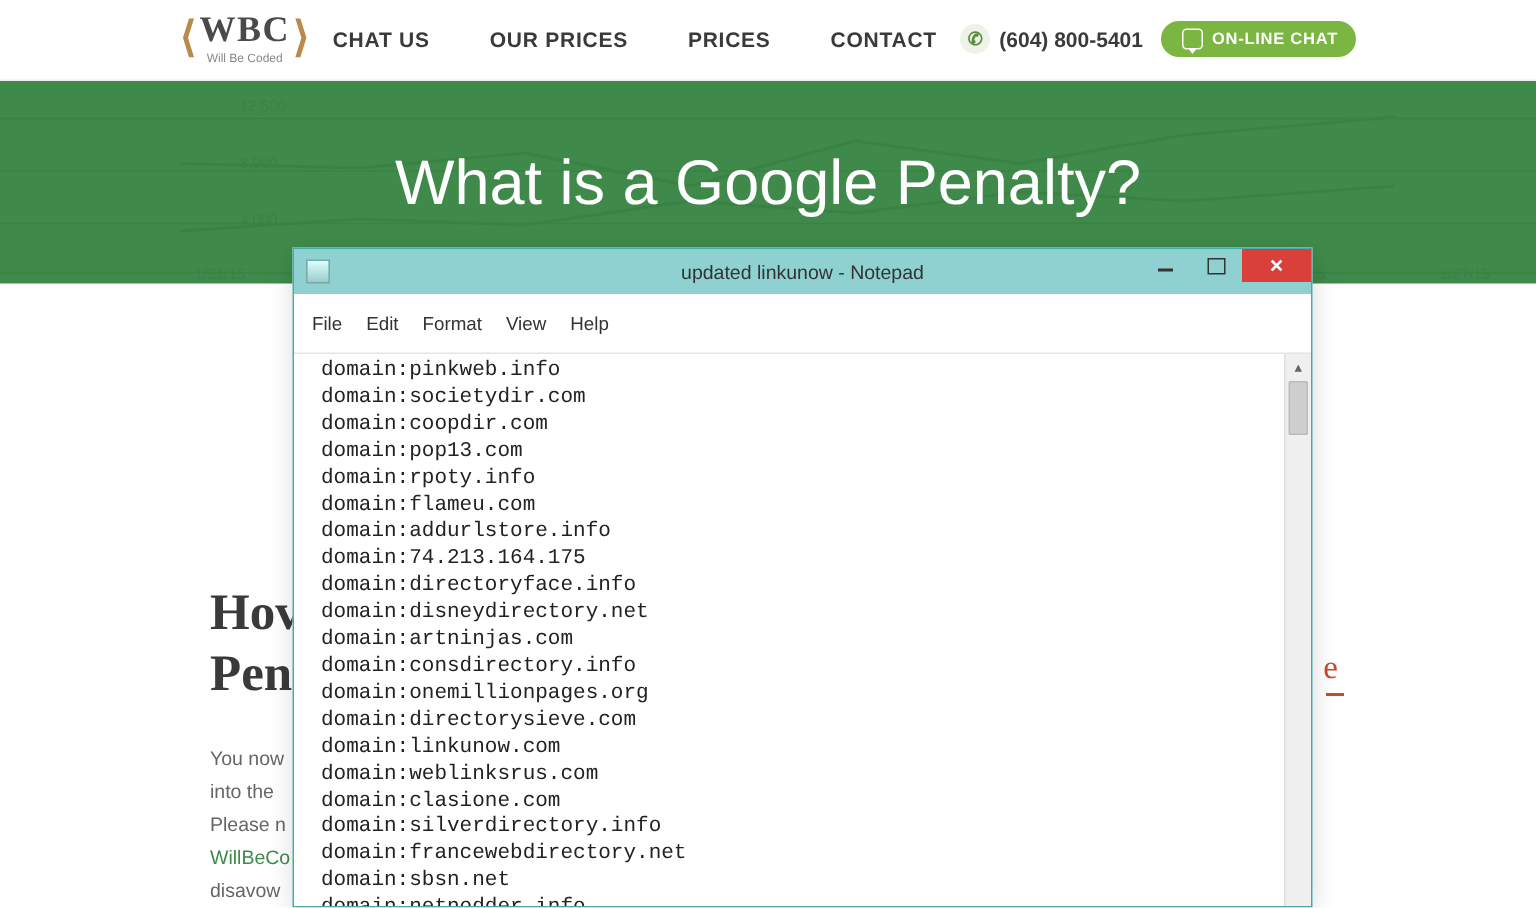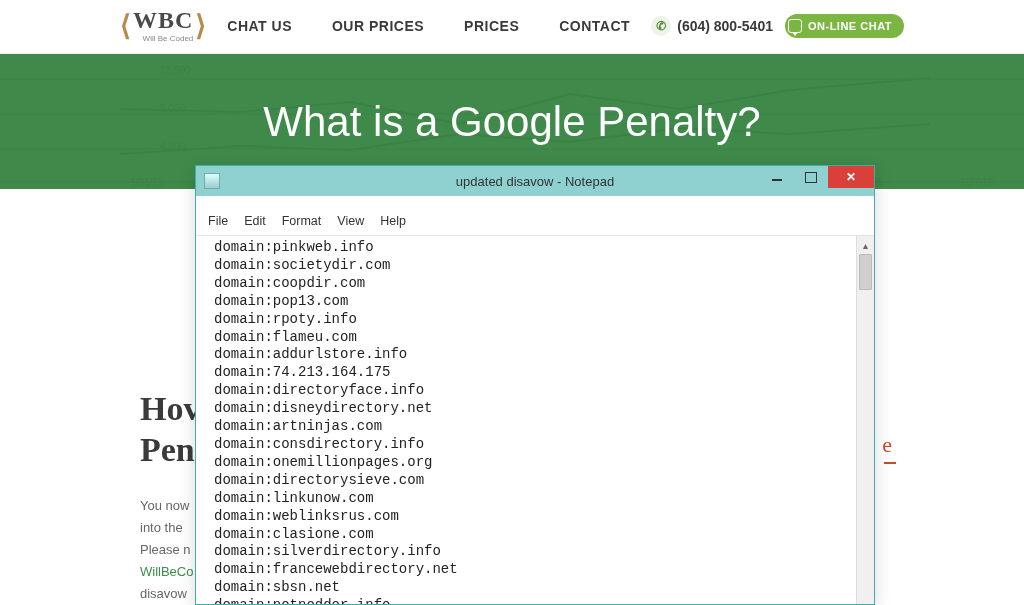--- a/index.html
+++ b/index.html
@@ -3,28 +3,28 @@
 <meta charset="utf-8">
 <style>
   * { margin: 0; padding: 0; box-sizing: border-box; }
   body { font-family: -apple-system, BlinkMacSystemFont, "Segoe UI", Arial, sans-serif; background: #fff; width: 1024px; height: 605px; overflow: hidden; position: relative; }
 
   
   .topbar { display: flex; align-items: center; justify-content: space-between; padding: 8px 120px 10px 120px; border-bottom: 1px solid #eee; background:#fff; }
   .logo-wrap { display:flex; align-items:center; gap:2px; }
   .logo-text { font-family: Georgia, 'Times New Roman', serif; font-size: 24px; font-weight: bold; color:#4a4a4a; letter-spacing:1px; line-height:1; }
   .logo-sub { font-size:8px; color:#888; text-align:center; margin-top:2px; }
-  .logo-col { display:flex; flex-direction:column; align-items:flex-end; }
+  .logo-col { display:flex; flex-direction:column; align-items:center; }
   .angle { font-family: Georgia, serif; font-size: 28px; font-weight: bold; color: #b88b4a; line-height: 1; }
   .nav { display:flex; gap:40px; }
   .nav a { text-decoration:none; color:#3a3a3a; font-size:14px; font-weight:600; letter-spacing:0.5px; }
   .top-right { display:flex; align-items:center; gap:12px; }
   .phone { display:flex; align-items:center; gap:6px; color:#3a3a3a; font-size:14px; font-weight:600; }
   .phone-icon { width:20px; height:20px; border-radius:50%; background:#eef3e9; display:flex; align-items:center; justify-content:center; font-size:12px; color:#5a8a3a; }
-  .chat-btn { background:#7bb642; color:#fff; border-radius:14px; padding:5px 12px 5px 3px; font-size:11px; font-weight:700; letter-spacing:0.5px; display:flex; align-items:center; gap:6px; }
+  .chat-btn { background:#7bb642; color:#fff; border-radius:14px; padding:5px 12px 5px 14px; font-size:11px; font-weight:700; letter-spacing:0.5px; display:flex; align-items:center; gap:6px; }
   .chat-ic { width:14px; height:14px; border:1.5px solid #fff; border-radius:3px; position:relative; }
   .chat-ic::after{content:""; position:absolute; bottom:-4px; left:3px; width:0;height:0;border-left:3px solid transparent;border-right:3px solid transparent;border-top:4px solid #fff;}
 
   
   .banner { position:relative; height:135px; background:#3f8a4a; overflow:hidden; display:flex; align-items:center; justify-content:center; }
   .banner-title { font-family: Liberation Sans, sans-serif; color:#fff; font-size:42px; font-weight:400; position:relative; z-index:2; }
   .banner svg { position:absolute; left:0; top:0; width:100%; height:100%; opacity:0.25; }
 
   
   .page-body { padding: 200px 120px 0 140px; }
@@ -39,21 +39,21 @@
   .np-titlebar { height:30px; background:#8fd1d1; display:flex; align-items:center; position:relative; }
   .np-appicon { width:16px; height:16px; margin:0 8px; background:linear-gradient(#dff,#9cc); border:1px solid #7aa; }
   .np-title { position:absolute; left:0; right:0; text-align:center; font-size:13px; color:#333; pointer-events:none; }
   .np-controls { position:absolute; right:0; top:0; display:flex; height:24px; }
   .np-btn { width:34px; height:22px; display:flex; align-items:center; justify-content:center; font-size:13px; color:#333; }
   .np-btn.min::before{content:""; display:block; width:10px; height:1.5px; background:#333; margin-top:6px;}
   .np-btn.max::before{content:""; display:block; width:10px; height:9px; border:1.5px solid #333;}
   .np-btn.close { background:#d9403a; color:#fff; width:46px; }
   .np-btn.close::before{content:"✕"; font-size:12px; font-weight:bold;}
 
-  .np-menubar { height:40px; background:#fff; border-bottom:1px solid #e4e4e4; display:flex; align-items:flex-start; padding:16px 6px; gap:4px; font-size:12.5px; color:#333; }
+  .np-menubar { height:40px; background:#fff; border-bottom:1px solid #e4e4e4; display:flex; align-items:center; padding:16px 6px; gap:4px; font-size:12.5px; color:#333; }
   .np-menu { padding:2px 6px; }
 
   .np-body { flex:1; display:flex; overflow:hidden; background:#fff; }
   .np-text { flex:1; padding:3px 18px; font-family: Consolas, 'Courier New', monospace; font-size:14px; color:#222; line-height:1.28; white-space:pre; overflow:hidden; }
   .np-scroll { width:18px; background:#f0f0f0; border-left:1px solid #ddd; position:relative; }
   .np-scroll-arrow { height:18px; display:flex; align-items:center; justify-content:center; color:#666; font-size:10px; }
   .np-thumb { position:absolute; top:18px; left:2px; right:2px; height:36px; background:#cfcfcf; border:1px solid #bbb; border-radius:1px; }
 </style>
 </head>
 <body>
@@ -126,21 +126,21 @@
     <br>
     
   </div>
 </div>
 <span class="side-letter">e</span>
 <span class="side-line"></span>
 
 <div class="notepad">
   <div class="np-titlebar">
     <div class="np-appicon"></div>
-    <div class="np-title">updated disavow - Notepad</div>
+    <div class="np-title">updated linkunow - Notepad</div>
     <div class="np-controls">
       <div class="np-btn min"></div>
       <div class="np-btn max"></div>
       <div class="np-btn close"></div>
     </div>
   </div>
   <div class="np-menubar">
     <span class="np-menu">File</span>
     <span class="np-menu">Edit</span>
     <span class="np-menu">Format</span>

